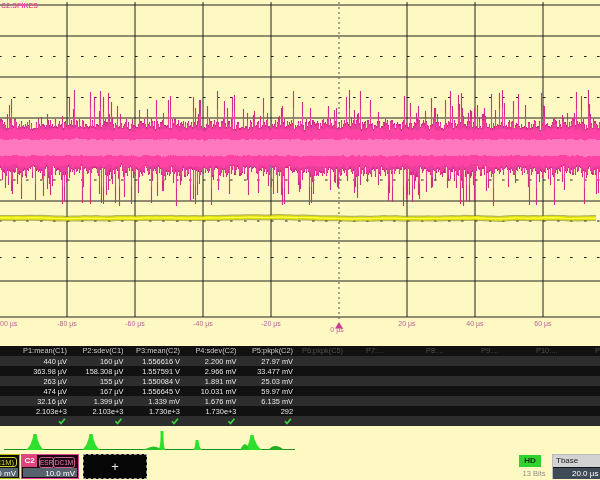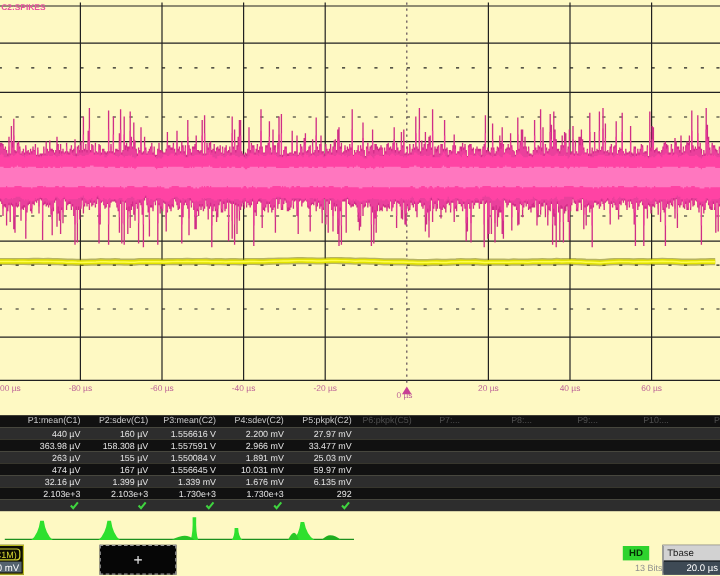--- a/index.html
+++ b/index.html
@@ -121,22 +121,28 @@
 <polyline points="0,217.9 4,217.9 8,217.9 12,218.0 16,217.9 20,217.9 24,218.0 28,217.8 32,217.8 36,217.9 40,217.8 44,218.0 48,218.1 52,218.2 56,218.5 60,218.4 64,218.6 68,218.7 72,218.6 76,218.5 80,218.4 84,218.1 88,218.2 92,218.3 96,218.1 100,218.3 104,218.4 108,218.5 112,218.5 116,218.1 120,218.1 124,218.0 128,218.1 132,218.0 136,218.3 140,218.1 144,218.0 148,217.9 152,218.0 156,217.8 160,218.0 164,217.9 168,217.9 172,217.8 176,218.2 180,218.1 184,218.0 188,218.3 192,218.1 196,218.0 200,218.2 204,218.1 208,217.9 212,217.9 216,218.0 220,218.0 224,217.8 228,217.7 232,217.6 236,217.5 240,217.5 244,217.3 248,217.2 252,217.2 256,217.3 260,217.3 264,217.5 268,217.5 272,217.3 276,217.1 280,217.1 284,217.2 288,217.3 292,217.4 296,217.7 300,217.5 304,217.5 308,217.7 312,217.7 316,217.9 320,218.2 324,218.2 328,218.3 332,218.3 336,218.3 340,218.5 344,218.6 348,218.8 352,218.8 356,218.8 360,218.6 364,218.5 368,218.7 372,218.7 376,218.4 380,218.3 384,218.1 388,218.2 392,218.2 396,218.1 400,218.4 404,218.7 408,218.5 412,218.5 416,218.5 420,218.5 424,218.6 428,218.3 432,218.4 436,218.4 440,218.5 444,218.2 448,218.2 452,218.0 456,218.2 460,218.2 464,217.8 468,218.1 472,218.0 476,217.9 480,218.1 484,218.2 488,218.5 492,218.6 496,218.7 500,218.9 504,218.6 508,218.3 512,218.1 516,217.9 520,218.0 524,218.0 528,218.3 532,218.1 536,218.1 540,218.2 544,217.9 548,217.9 552,217.7 556,217.9 560,217.9 564,218.1 568,218.5 572,218.5 576,218.4 580,218.4 584,218.2 588,218.2 592,218.1 596,218.1" stroke="#ffff4d" stroke-width="1.2" fill="none"></polyline>
 
 <text x="1" y="8" font-size="7" font-weight="bold" fill="#e8509f">C2:SPIKES</text>
 </svg>
 
 <div class="box" style="left:-37px;top:454px;width:57px;height:25px;border:1px solid #b9b920;background:#0d0d00;">
   <div style="position:absolute;left:4px;top:1.5px;width:49px;height:10px;border:1px solid #cfcf30;border-radius:3px;color:#d6d632;font-size:7.5px;text-align:right;line-height:10px;padding-right:2px;box-sizing:border-box;">DC1M)</div>
   <div style="position:absolute;left:1px;top:13px;right:1px;bottom:1px;background:#55636f;color:#fff;font-size:8px;text-align:right;line-height:11px;padding-right:2px;">20.0 mV</div>
 </div>
 
+<div class="box" style="left:21px;top:454px;width:58px;height:25px;border:1px solid #e0498c;background:#1c0812;">
+  <div style="position:absolute;left:0px;top:0px;width:15px;height:12px;background:#e0447e;color:#fff;font-size:8px;font-weight:bold;text-align:center;line-height:12px;">C2</div>
+  <div style="position:absolute;left:17px;top:1.5px;width:13px;height:9px;border:1px solid #d85b97;border-radius:2.5px;color:#ef7eb4;font-size:6.5px;text-align:center;line-height:9px;">ESR</div>
+  <div style="position:absolute;left:31px;top:1.5px;width:20px;height:9px;border:1px solid #d85b97;border-radius:2.5px;color:#ef7eb4;font-size:6.5px;text-align:center;line-height:9px;">DC1M</div>
+  <div style="position:absolute;left:1px;top:13px;right:1px;bottom:1px;background:#55636f;color:#fff;font-size:8px;text-align:right;line-height:11px;padding-right:2px;">10.0 mV</div>
+</div>
 
 <div class="box" style="left:83px;top:454px;width:64px;height:25px;border:1px dashed #9a9a9a;background:#060606;color:#e8e8e8;font-size:13px;text-align:center;line-height:24px;">+</div>
 
 <div class="box" style="left:519px;top:455px;width:22px;height:12px;background:#2ed32e;color:#042f04;font-size:8px;font-weight:bold;text-align:center;line-height:12px;">HD</div>
-<div class="box" style="left:516px;top:469px;width:36px;height:10px;color:#8f8f8f;font-size:7.5px;text-align:right;line-height:10px;">13 Bits</div>
+<div class="box" style="left:516px;top:469px;width:36px;height:10px;color:#8f8f8f;font-size:7.5px;text-align:center;line-height:10px;">13 Bits</div>
 
 <div class="box" style="left:552px;top:454px;width:70px;height:25px;border:1px solid #bbb;background:#101418;">
   <div style="position:absolute;left:0;top:0;width:100%;height:12px;background:#d2d2d2;color:#1a1a1a;font-size:8px;line-height:12px;padding-left:3px;box-sizing:border-box;">Tbase</div>
   <div style="position:absolute;left:0;top:13px;width:100%;height:11px;background:#3e4a55;color:#fff;font-size:8px;line-height:11px;text-align:left;padding-left:19px;box-sizing:border-box;">20.0 µs</div>
 </div>
 </div>
 </body></html>

